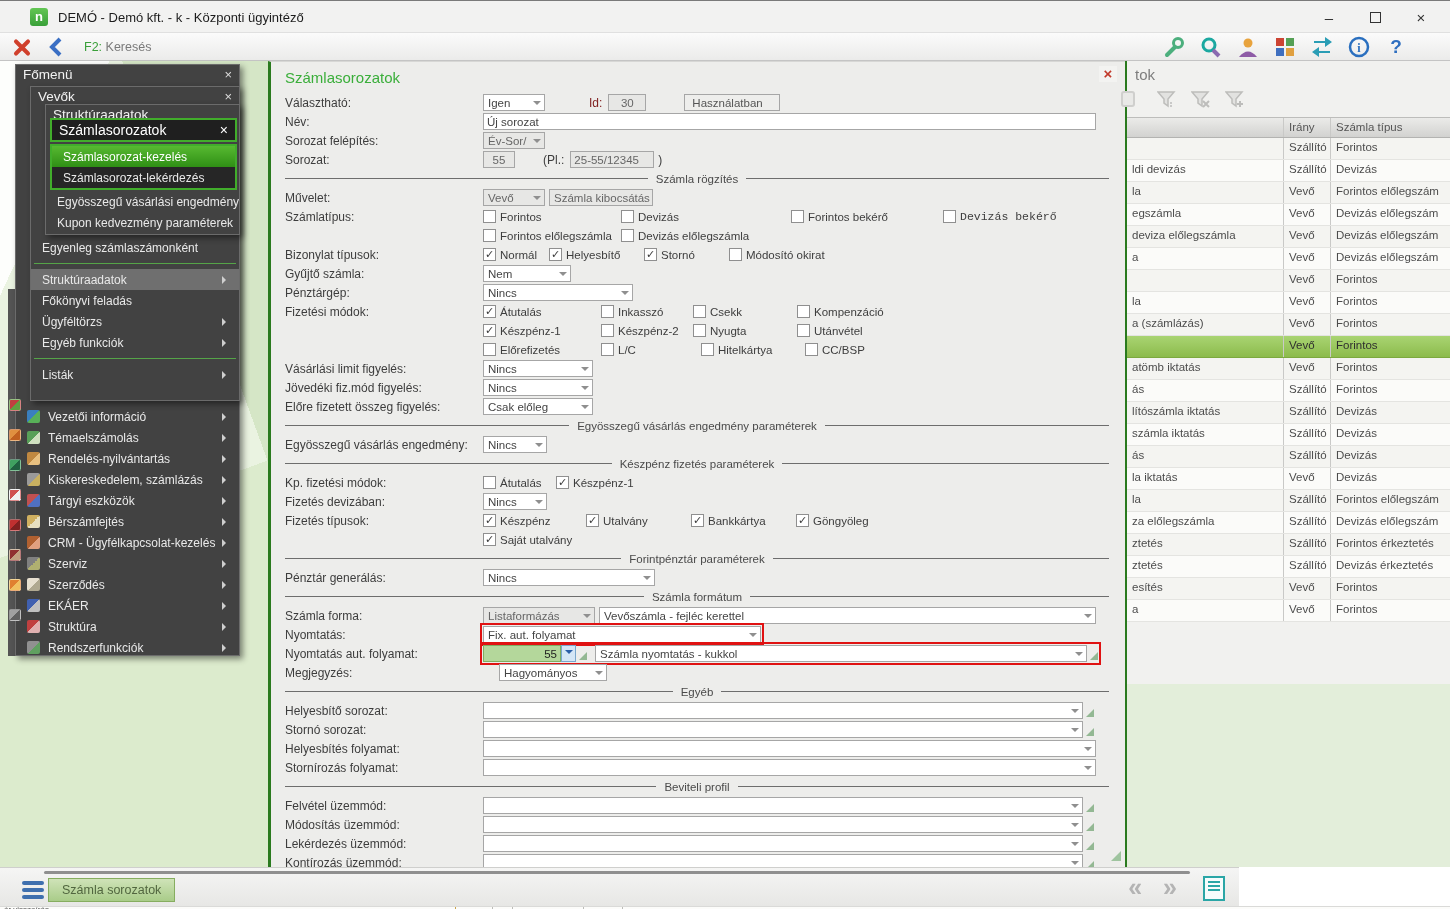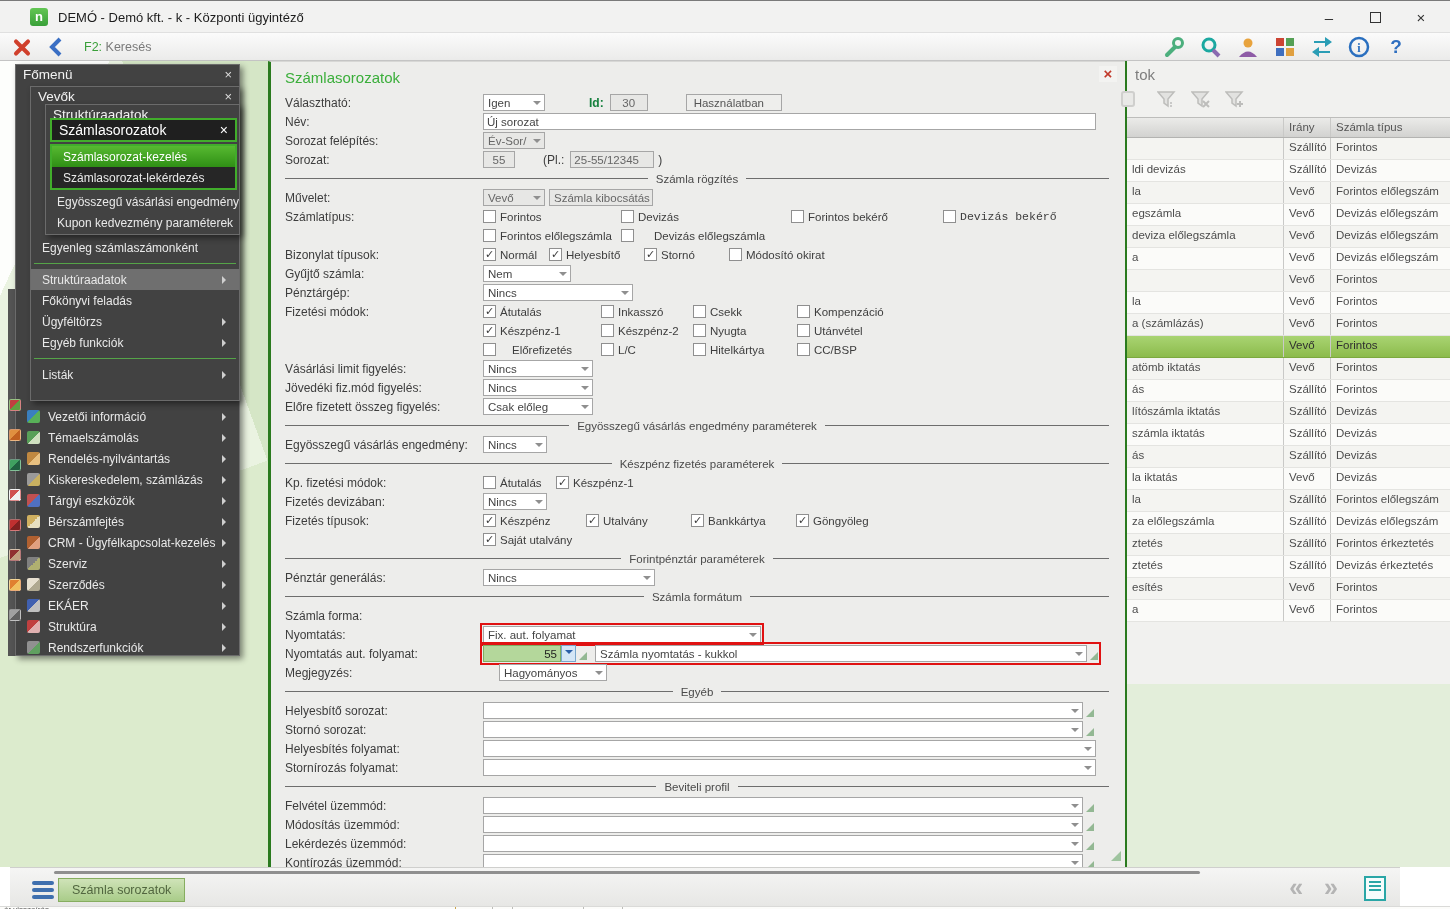--- a/index.html
+++ b/index.html
@@ -77,21 +77,21 @@
   .sel .arr{margin-left:auto;width:14px;display:flex;justify-content:center;flex:none}
   .tri-d{width:0;height:0;border:4px solid transparent;border-top-color:#8f8f8f;margin-top:4px}
   .dis{background:#e7e7e5;color:#666}
   .inp{padding:0 3px}
   .inp.center{justify-content:center}
   .chk{display:flex;align-items:center;font-size:11.5px;color:#3d3d3d;white-space:nowrap;flex:none}
   .cbox{width:13px;height:13px;border:1px solid #8f8f8f;background:#fff;margin-right:4px;
         font-size:11px;line-height:11px;text-align:center;color:#3a3a3a;flex:none}
   .cbox .dot{width:7px;height:7px;border-radius:50%;background:#4f4f4f;margin:2px auto}
   .txt{font-size:12px;color:#3d3d3d;white-space:nowrap}
-  .txt.b{font-weight:bold;color:#15803d}
+  .txt.b{font-weight:normal;color:#7f1d1d}
   .boxlabel{border:1px solid #a6a6a6;height:17px;font-size:11.5px;color:#555;padding:0 7px;
             display:flex;align-items:center;background:#eeeeec;white-space:nowrap}
   .numg{background:#b4d79b;border:1px solid #7fae62;height:17px;display:flex;align-items:center;
         justify-content:flex-end;font-size:11.5px;color:#1e1e1e;padding-right:3px}
   .bluearr{width:15px;height:17px;background:#d4e6f6;border:1px solid #7aa7cc;display:flex;
            justify-content:center;flex:none}
   .bluearr .tri-d{border-top-color:#2a5fa8}
   .grip{width:0;height:0;border:4px solid transparent;border-right-color:#93b893;
         border-bottom-color:#93b893;align-self:flex-end;margin:0 0 2px 3px;flex:none}
   .fsep{display:flex;align-items:center;height:19px}
@@ -112,21 +112,21 @@
   .rth{display:flex;height:21px;background:linear-gradient(#ebebe9,#d2d2d0);border-top:1px solid #bdbdbb;
        border-bottom:1px solid #b3b3b1;font-size:11.5px;color:#555}
   .rth div,.rtr div{padding:3px 0 0 5px;border-right:1px solid #c9c9c7;overflow:hidden;white-space:nowrap}
   .c0{width:157px;flex:none}.c1{width:47px;flex:none}.c2{width:121px;flex:none;border-right:none!important}
   .rtr{display:flex;height:22px;font-size:11.5px;color:#4c4c4c;background:#fbfbf9;border-bottom:1px solid #e4e4e1}
   .rtr:nth-child(even){background:#f4f4f1}
   .rtr.selrow{background:linear-gradient(#a9d472,#8cbb4c);border-bottom:1px solid #7ca93f;color:#2f2f2f}
   .rp-bottom{position:absolute;top:623px;left:0;width:325px;height:183px;background:#e3eeda}
 
   
-  .bottombar{position:absolute;left:10px;top:866px;width:1390px;height:39px;
+  .bottombar{position:absolute;left:0;top:866px;width:1239px;height:39px;
              background:linear-gradient(#f5f5f4,#e7e7e5);border-top:1px solid #cfcfcd}
   .hscroll{position:absolute;left:44px;top:3px;width:1146px;height:3px;background:#8f8f8f;border-radius:2px}
   .hamb{position:absolute;left:18px;top:11px;width:30px;height:22px;display:flex;flex-direction:column;
         justify-content:center;gap:3px;align-items:center}
   .hamb i{display:block;width:22px;height:4px;border-radius:2px;background:#3e6fae}
   .tab{position:absolute;left:48px;top:10px;height:24px;padding:0 13px;display:flex;align-items:center;
        background:linear-gradient(#cfe3b8,#a9cc89);border:1px solid #86ad5f;font-size:12.5px;color:#51663f}
   .navs{position:absolute;right:62px;top:5px;font-size:25px;font-weight:bold;color:#b4b4b4}
   .navs span{margin-left:14px;cursor:default}
   .docbtn{position:absolute;right:14px;top:8px;width:22px;height:25px;border:2px solid #2aa6a6;
@@ -297,21 +297,21 @@
           </label>
         </div>
       </div>
       <div class="frow">
         <div class="flabel"></div>
         <div class="fctrls">
           <label class="chk" style="width: 138px; margin-left: 0px;">
             <span class="cbox"></span>
             <span>Forintos előlegszámla</span>
           </label>
-          <label class="chk" style="margin-left: 0px; gap: 16px;">
+          <label class="chk" style="margin-left: 0px;">
             <span class="cbox"></span>
             <span>Devizás előlegszámla</span>
           </label>
         </div>
       </div>
       <div class="frow">
         <div class="flabel">Bizonylat típusok:</div>
         <div class="fctrls">
           <label class="chk" style="width: 66px; margin-left: 0px;">
             <span class="cbox">✓</span>
@@ -391,29 +391,29 @@
           </label>
           <label class="chk" style="margin-left: 0px;">
             <span class="cbox"></span>
             <span>Utánvétel</span>
           </label>
         </div>
       </div>
       <div class="frow">
         <div class="flabel"></div>
         <div class="fctrls">
-          <label class="chk" style="width: 118px; margin-left: 0px; gap: 12px;">
+          <label class="chk" style="width: 118px; margin-left: 0px;">
             <span class="cbox"></span>
             <span>Előrefizetés</span>
           </label>
           <label class="chk" style="width: 92px; margin-left: 0px;">
             <span class="cbox"></span>
             <span>L/C</span>
           </label>
-          <label class="chk" style="width: 104px; margin-left: 0px;">
+          <label class="chk" style="width: 104px; margin-left: 8px;">
             <span class="cbox"></span>
             <span>Hitelkártya</span>
           </label>
           <label class="chk" style="margin-left: 0px;">
             <span class="cbox"></span>
             <span>CC/BSP</span>
           </label>
         </div>
       </div>
       <div class="frow">
@@ -540,20 +540,34 @@
           </div>
         </div>
       </div>
       <div class="fsep">
         <div class="ln"></div>
         <span class="sl">Számla formátum</span>
         <div class="ln"></div>
       </div>
       <div class="frow">
         <div class="flabel">Számla forma:</div>
+        <div class="fctrls">
+          <div class="sel dis" style="width: 112px; margin-left: 0px;">
+            <span>Listaformázás</span>
+            <span class="arr">
+              <span class="tri-d"></span>
+            </span>
+          </div>
+          <div class="sel" style="width: 497px; margin-left: 4px;">
+            <span>Vevőszámla - fejléc kerettel</span>
+            <span class="arr">
+              <span class="tri-d"></span>
+            </span>
+          </div>
+        </div>
       </div>
       <div class="frow">
         <div class="flabel">Nyomtatás:</div>
         <div class="fctrls">
           <div class="sel redwrap" style="width: 278px; margin-left: 0px;">
             <span>Fix. aut. folyamat</span>
             <span class="arr">
               <span class="tri-d"></span>
             </span>
           </div>

